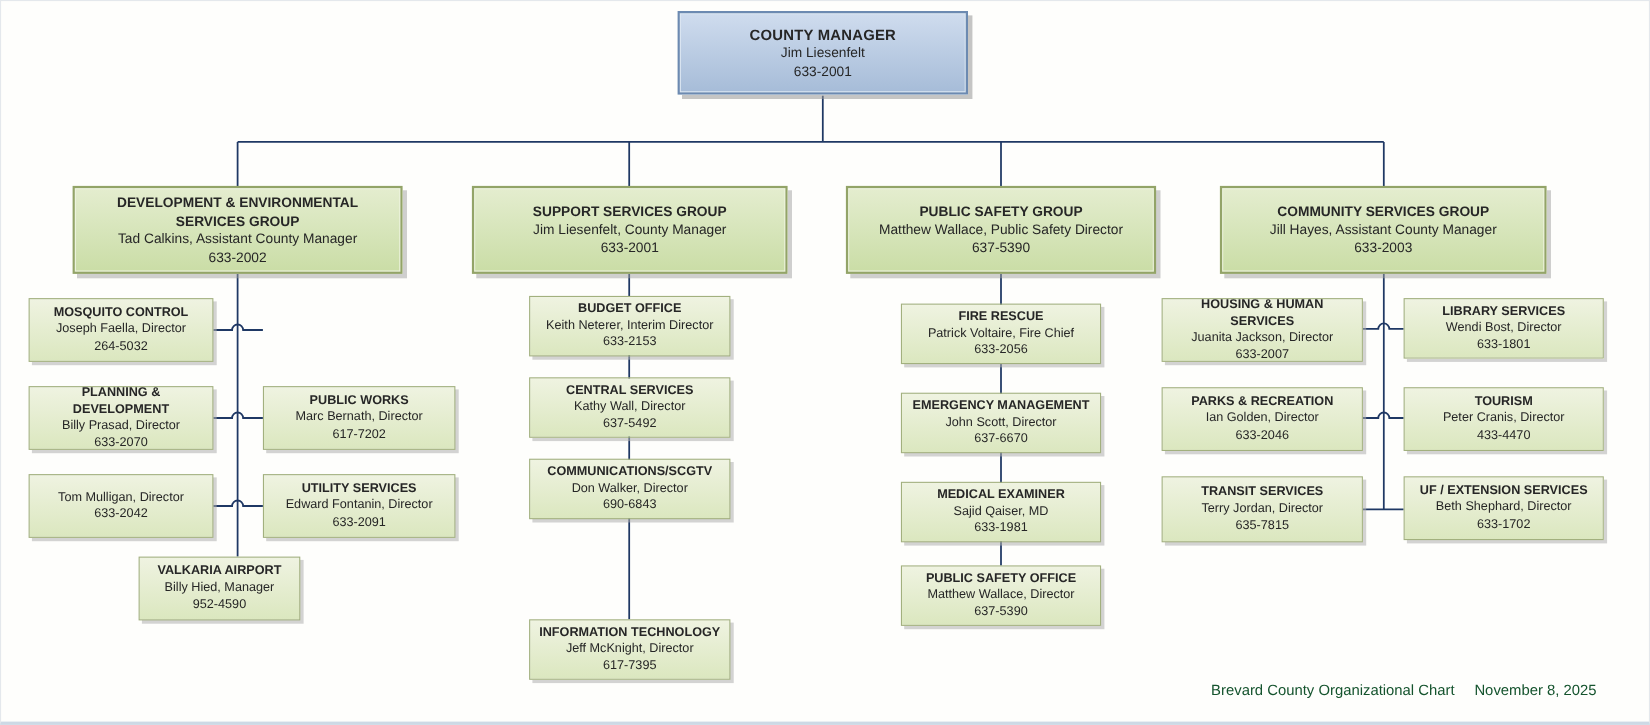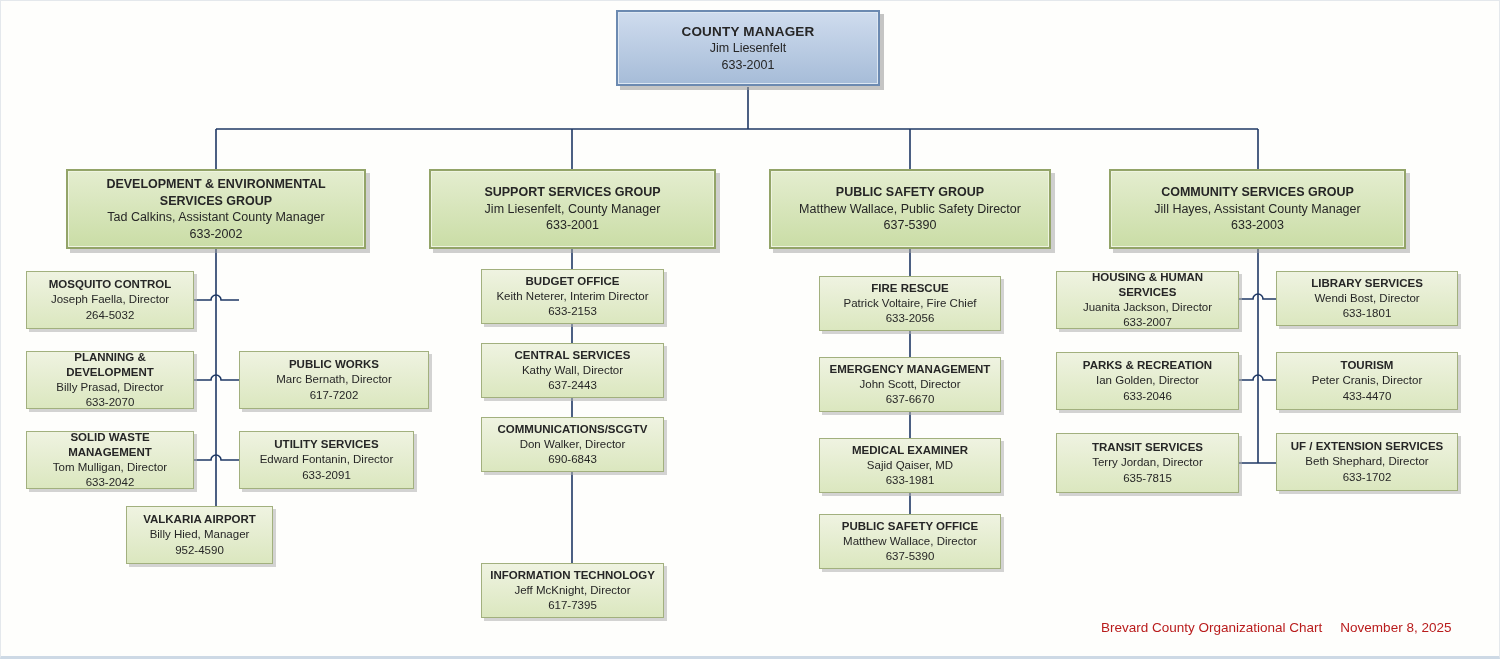--- a/index.html
+++ b/index.html
@@ -35,21 +35,21 @@
   .group .t{font-size:12.5px;}
   .dept{
     background:linear-gradient(#eff3e1,#dbe7bf);
     border:1px solid #a2b07e;
     box-shadow:3px 3px 0 rgba(175,175,175,0.55);
     font-size:11.5px;
   }
   .dept .t{font-size:11.5px;}
   #footer{
     position:absolute;left:1100px;top:619px;z-index:1;
-    font-size:13.5px;color:#b91c1c;white-space:nowrap;
+    font-size:13.5px;color:#14532d;white-space:nowrap;
   }
   #footer .date{margin-left:18px;}
 </style>
 </head>
 <body>
 
 <div id="stage">
 
   <svg id="wires" width="1500" height="659">
     <g stroke="#1f3864" stroke-width="1.6" fill="none">
@@ -107,27 +107,26 @@
   <div class="node dept" style="left:25px;top:270px;width:168px;height:58px">
     <div class="t">MOSQUITO CONTROL</div>
     <div>Joseph Faella, Director</div>
     <div>264-5032</div>
   </div>
   <div class="node dept" style="left:25px;top:350px;width:168px;height:58px">
     <div class="t">PLANNING &amp; DEVELOPMENT</div>
     <div>Billy Prasad, Director</div>
     <div>633-2070</div>
   </div>
-  <div class="node dept" style="left:238px;top:350px;width:190px;height:58px">
+  <div class="node dept" style="left:238px;top:350px;width:175px;height:58px">
     <div class="t">PUBLIC WORKS</div>
     <div>Marc Bernath, Director</div>
     <div>617-7202</div>
   </div>
   <div class="node dept" style="left:25px;top:430px;width:168px;height:58px">
-    <div class="t">SOLID WASTE MANAGEMENT</div>
     <div>Tom Mulligan, Director</div>
     <div>633-2042</div>
   </div>
   <div class="node dept" style="left:238px;top:430px;width:175px;height:58px">
     <div class="t">UTILITY SERVICES</div>
     <div>Edward Fontanin, Director</div>
     <div>633-2091</div>
   </div>
   <div class="node dept" style="left:125px;top:505px;width:147px;height:58px">
     <div class="t">VALKARIA AIRPORT</div>
@@ -136,21 +135,21 @@
   </div>
 
   <div class="node dept" style="left:480px;top:268px;width:183px;height:55px">
     <div class="t">BUDGET OFFICE</div>
     <div>Keith Neterer, Interim Director</div>
     <div>633-2153</div>
   </div>
   <div class="node dept" style="left:480px;top:342px;width:183px;height:55px">
     <div class="t">CENTRAL SERVICES</div>
     <div>Kathy Wall, Director</div>
-    <div>637-2443</div>
+    <div>637-5492</div>
   </div>
   <div class="node dept" style="left:480px;top:416px;width:183px;height:55px">
     <div class="t">COMMUNICATIONS/SCGTV</div>
     <div>Don Walker, Director</div>
     <div>690-6843</div>
   </div>
   <div class="node dept" style="left:480px;top:562px;width:183px;height:55px">
     <div class="t">INFORMATION TECHNOLOGY</div>
     <div>Jeff McKnight, Director</div>
     <div>617-7395</div>

